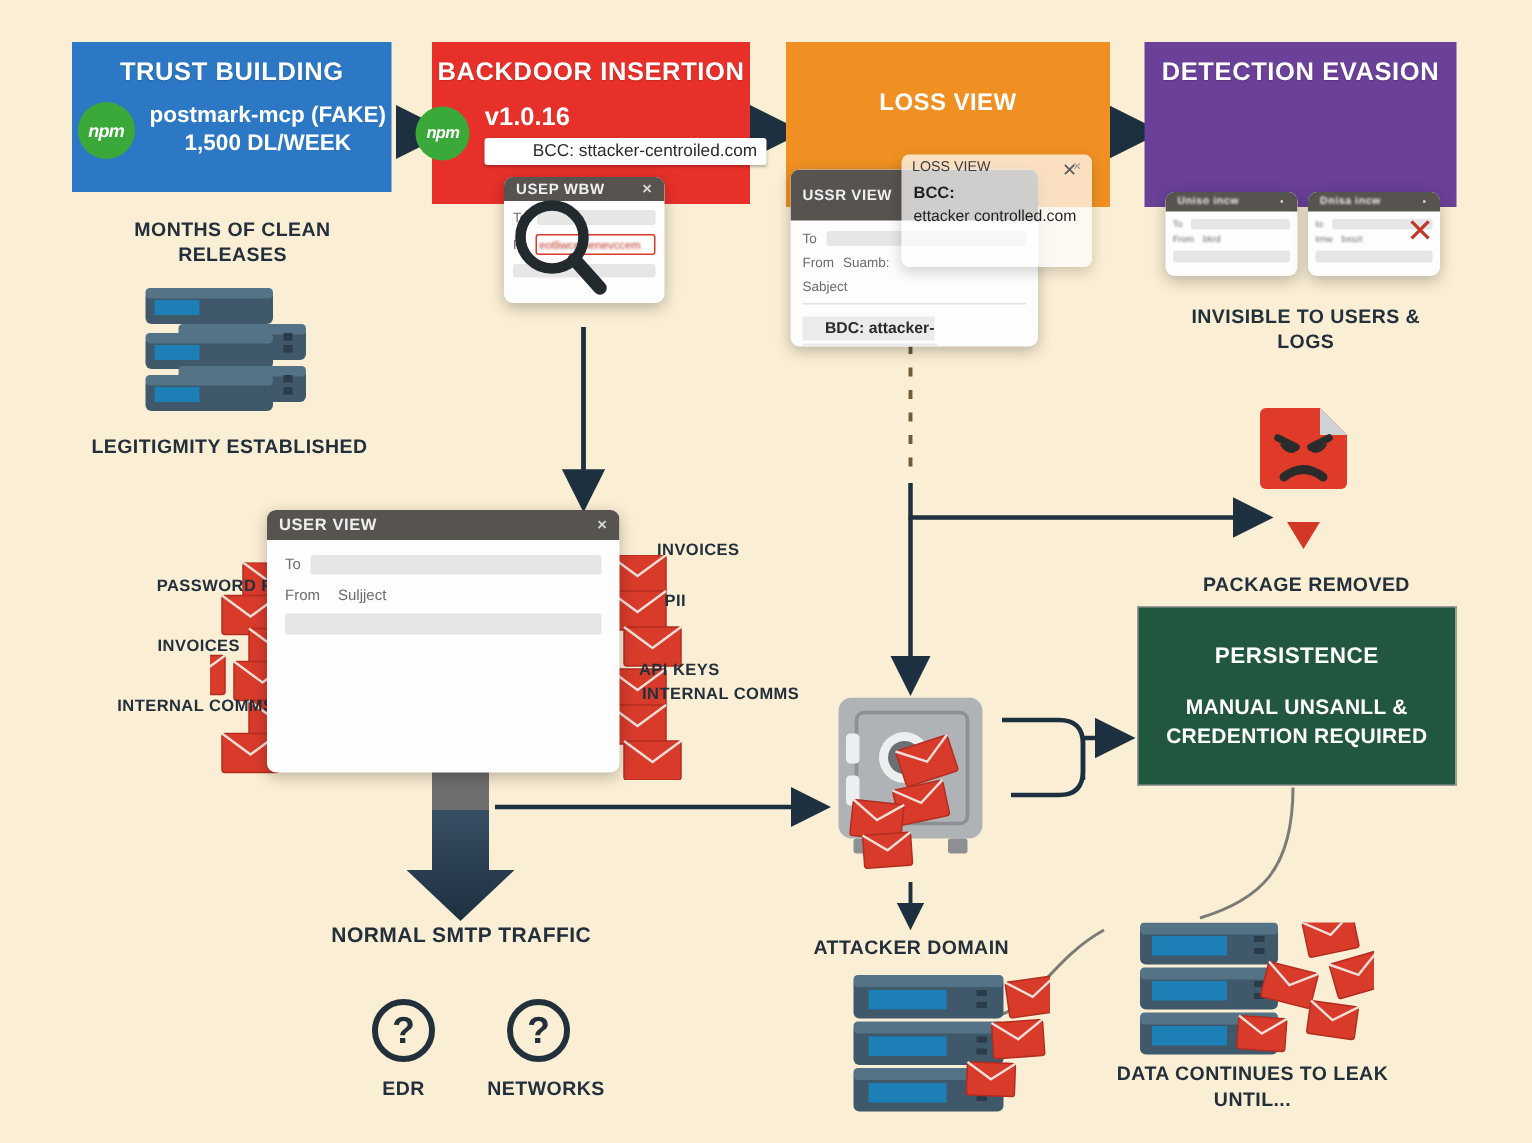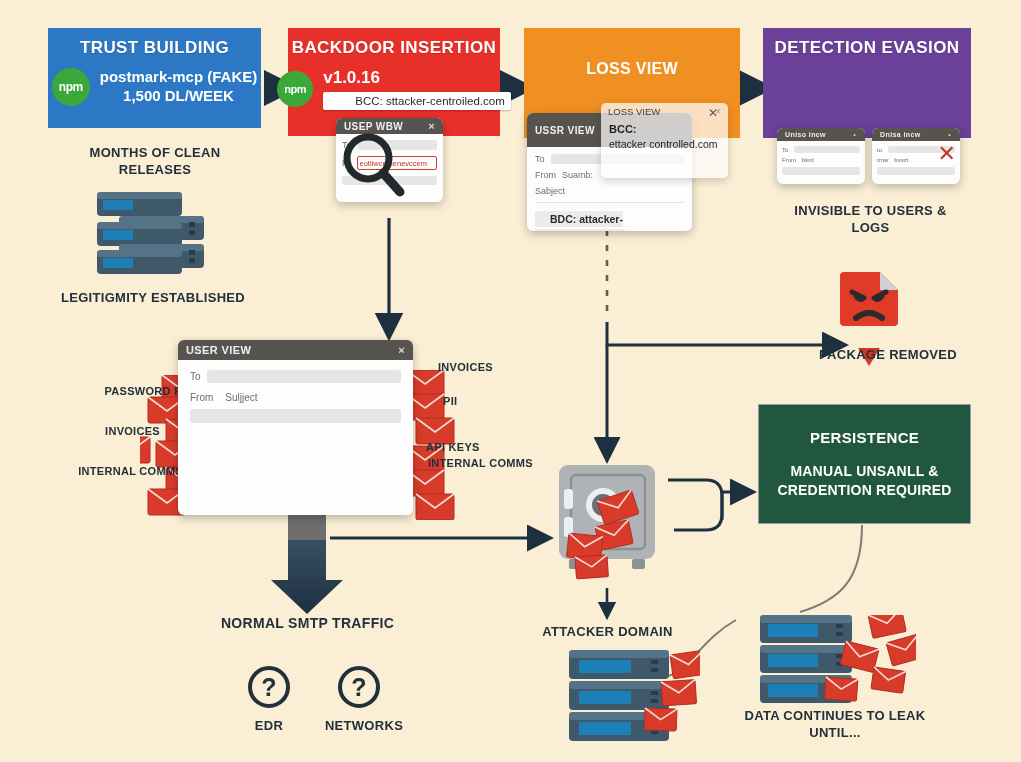--- a/index.html
+++ b/index.html
@@ -23,21 +23,21 @@
     font-size:17px;font-weight:bold;letter-spacing:.4px;
     text-shadow:0 1px 1px rgba(0,0,0,.18);
   }
   .panel .psub{
     font-size:16px;font-weight:bold;margin-top:22px;letter-spacing:.3px;
   }
   .npm-badge{
     width:38px;height:38px;border-radius:50%;
     background:#3aa93a;color:#fff;
     display:flex;align-items:center;justify-content:center;
-    font-size:12px;font-weight:bold;
+    font-size:12px;font-weight:bold;font-style:italic;
     letter-spacing:-.5px;
   }
   .npm-badge.small{width:36px;height:36px;font-size:11px;}
 
   .row-inline{display:flex;align-items:center;gap:10px;}
   .pkgline{font-size:15px;font-weight:bold;text-align:center;line-height:1.25;}
 
   .bcc-chip{
     background:#fff;color:#2a2a2a;font-size:11.5px;
     padding:3px 6px;border-radius:2px;white-space:nowrap;
@@ -427,21 +427,21 @@
   <div class="abs cap s13" style="left:520px;top:624px;width:175px;">ATTACKER DOMAIN</div>
 
   <svg class="abs" style="left:840px;top:272px;width:60px;height:60px;">
     <path d="M0,4 a4,4 0 0 1 4,-4 L40,0 L58,18 L58,50 a4,4 0 0 1 -4,4 L4,54 a4,4 0 0 1 -4,-4 z" fill="#e03a28"></path>
     <path d="M40,0 L58,18 L40,18 z" fill="#cfd2d4"></path>
     <path d="M12,20 L24,26 M46,20 L34,26" stroke="#2b2b2b" stroke-width="5" stroke-linecap="round"></path>
     <path d="M13,24 Q16,30 22,30 Q25,29 25,26" fill="#2b2b2b"></path>
     <path d="M45,24 Q42,30 36,30 Q33,29 33,26" fill="#2b2b2b"></path>
     <path d="M16,46 Q29,36 42,46" fill="none" stroke="#2b2b2b" stroke-width="6" stroke-linecap="round"></path>
   </svg>
-  <div class="abs cap s13" style="left:785px;top:347px;width:172px;text-align:right;">PACKAGE REMOVED</div>
+  <div class="abs cap s13" style="left:785px;top:382px;width:172px;">PACKAGE REMOVED</div>
 
   <div class="abs persist" style="left:758px;top:404px;width:213px;height:120px;">
     <div class="t1">PERSISTENCE</div>
     <div class="t2" style="padding:0 10px;">MANUAL UNSANLL &amp; CREDENTION REQUIRED</div>
   </div>
 
   <svg class="abs" style="left:565px;top:650px;width:135px;height:100px;">
     <g>
       <rect x="4" y="2" width="100" height="27" rx="4" fill="#3f596b"></rect>
       <rect x="4" y="0" width="100" height="8" rx="3" fill="#557386"></rect>

